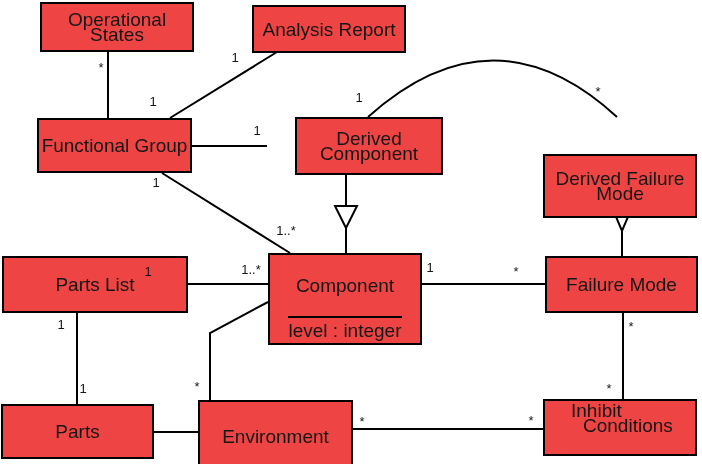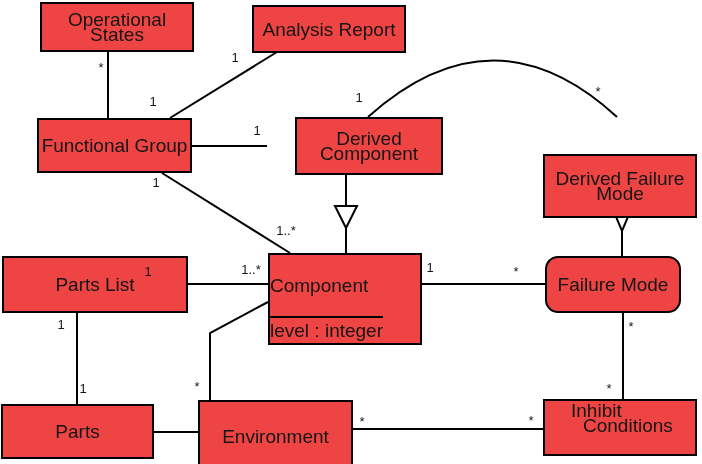--- a/index.html
+++ b/index.html
@@ -9,21 +9,21 @@
   }
   #connector-layer{position:absolute;left:0;top:0;z-index:1;}
   .edge{fill:none;stroke:#000;stroke-width:2px;}
   .gen-arrow{fill:#fff;stroke:#000;stroke-width:2px;stroke-linejoin:miter;}
   .box{
     position:absolute;z-index:2;box-sizing:border-box;background:#ef4444;border:2px solid #000;
     display:flex;align-items:center;justify-content:center;text-align:center;
     font-size:19px;line-height:15px;
   }
   .box.multiline-left{align-items:flex-start;justify-content:flex-start;text-align:left;padding:2px 12px 0 26px;}
-  .box.two-compartments{flex-direction:column;align-items:flex-start;justify-content:flex-start;padding:0;}
+  .box.two-compartments{flex-direction:column;align-items:center;justify-content:flex-start;padding:0;}
   .compartment{box-sizing:border-box;display:flex;align-items:center;justify-content:center;}
   .name-compartment{height:61px;}
   .attr-compartment{border-top:2px solid #000;flex:1;justify-content:flex-start;text-align:left;}
   #label-layer{position:absolute;left:0;top:0;width:100%;height:100%;z-index:3;pointer-events:none;}
   .mult{position:absolute;transform:translate(-50%,-50%);font-size:13px;line-height:13px;color:#161616;white-space:nowrap;}
 </style>
 </head>
 <body>
 
 <div id="canvas">
@@ -73,21 +73,21 @@
     </div>
     <div class="compartment attr-compartment">
       <span>level : integer</span>
     </div>
   </div>
 
   <div class="box" style="left:2px;top:256px;width:186px;height:57px;">
     <span>Parts List</span>
   </div>
 
-  <div class="box" style="left:545px;top:256px;width:136px;height:57px;border-radius:13px;">
+  <div class="box" style="left:545px;top:256px;width:153px;height:57px;">
     <span>Failure Mode</span>
   </div>
 
   <div class="box" style="left:1px;top:404px;width:153px;height:55px;">
     <span>Parts</span>
   </div>
 
   <div class="box" style="left:198px;top:400px;width:155px;height:72px;">
     <span>Environment</span>
   </div>

